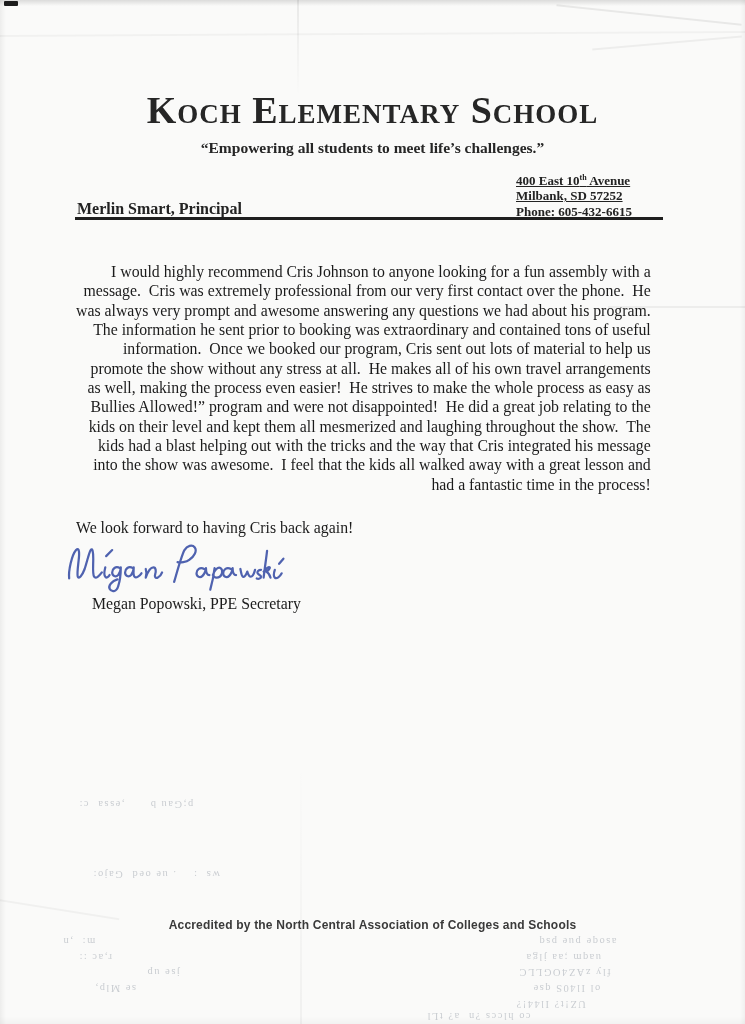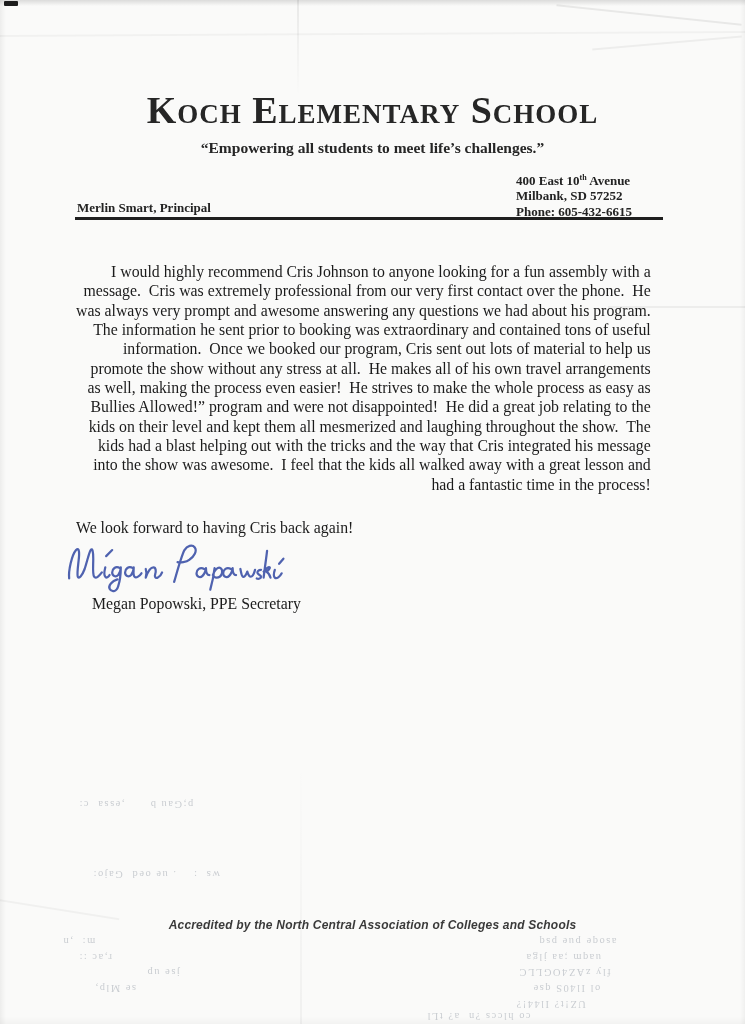--- a/index.html
+++ b/index.html
@@ -30,35 +30,35 @@
   .school-title {
     position:absolute; left:0; top:90px; width:745px; text-align:center;
     font-weight:bold; font-variant:small-caps; font-size:38px; line-height:40px;
     letter-spacing:1px; color:#262626;
   }
   .motto {
     position:absolute; left:0; top:139px; width:745px; text-align:center;
     font-weight:bold; font-size:15.5px; color:#262626;
   }
   .addr-block { position:absolute; left:516px; top:173px; font-weight:bold; font-size:13px; line-height:15.4px; color:#232323; }
-  .addr-line { white-space:pre; }
+  .addr-line { white-space:pre;text-decoration:underline; }
   .addr-line sup { font-size:8px; vertical-align:super; line-height:0; }
-  .principal { position:absolute; left:77px; top:200px; font-weight:bold; font-size:13px; color:#232323; }
+  .principal { position:absolute; left:77px; top:200px; font-weight:bold; font-size:16px; color:#232323; }
   .head-rule { position:absolute; left:75px; top:217px; width:588px; height:3px; background:#1f1f1f; }
 
   .body-block { position:absolute; left:76px; top:262px; }
   .body-line { white-space:pre; font-size:15.8px; line-height:19.35px; color:#1b1b1b;text-align:right; }
   .closing { position:absolute; left:76px; top:519px; font-size:15.8px; color:#1b1b1b; white-space:pre; }
 
   .signature-svg { position:absolute; left:64px; top:540px; }
   .sig-name { position:absolute; left:92px; top:595px; font-size:15.8px; color:#1b1b1b; }
 
   .footer {
     position:absolute; left:0; top:918px; width:745px; text-align:center;
-    font-family:"Liberation Sans", sans-serif; font-weight:bold; font-style:italic;
+    font-family:"Liberation Sans", sans-serif; font-weight:bold; 
     font-size:12px; letter-spacing:0.2px; color:#3a3a3a;
   }
 
   .bleed {
     position:absolute; font-size:10.5px; letter-spacing:1.5px; white-space:pre;
     color:#8e96a1; opacity:0.45; filter:blur(0.5px); transform:rotate(180deg);
     font-family:"Liberation Serif", serif;
   }
 </style>
 </head>

